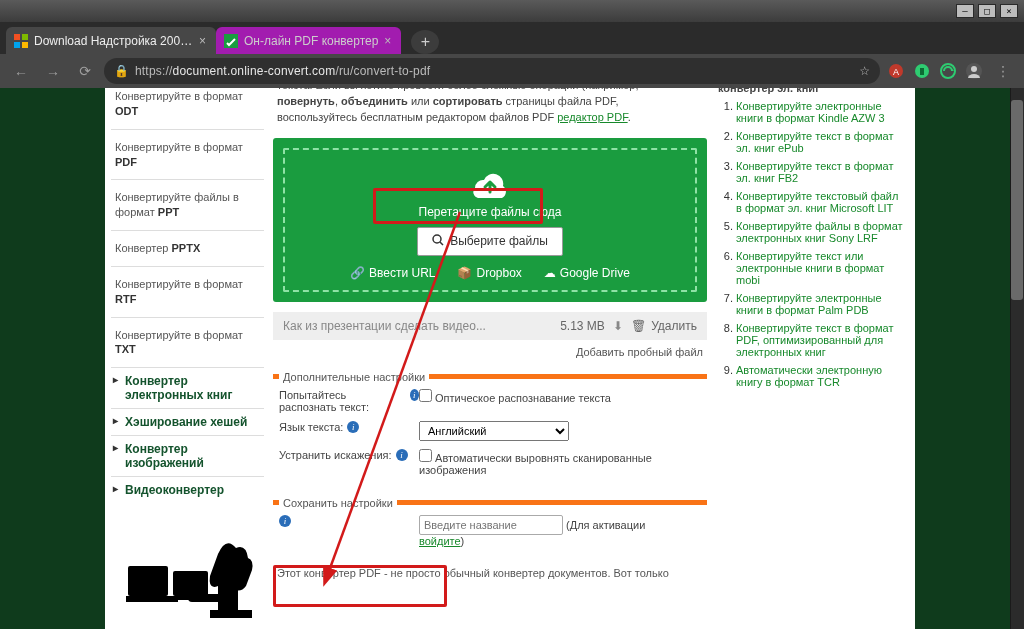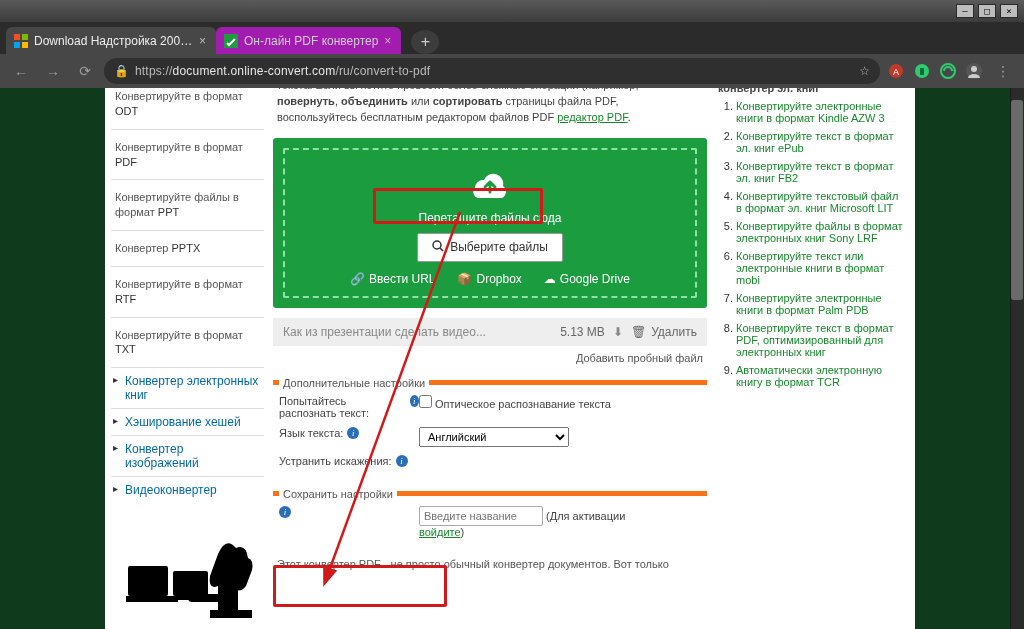--- a/index.html
+++ b/index.html
@@ -20,49 +20,49 @@
 .urlbox .url b{color:#e6e6e6;font-weight:normal}
 .ext{width:20px;height:20px;display:flex;align-items:center;justify-content:center}
 .viewport{position:absolute;top:88px;left:0;right:0;bottom:0;background:#0f3b1c;overflow:hidden}
 .scrollbar{position:absolute;right:0;top:0;bottom:0;width:14px;background:#2b2b2b;border-left:1px solid #1a1a1a}
 .scroll-thumb{position:absolute;right:1px;width:12px;background:#6a6a6a;border-radius:3px;top:12px;height:200px}
 .page{position:absolute;left:105px;top:-10px;width:810px;bottom:-40px;background:#fff}
 .content{position:relative;width:100%;height:100%;display:flex}
 .leftcol{width:165px;padding:0 6px 0 6px}
 .sb-grp{border-top:1px solid #ddd;padding:8px 0}
 .sb-link{font-size:11px;color:#555;padding:2px 4px 2px 4px;line-height:1.35}
-.sb-link b{font-weight:normal;color:#333}
-.sb-head{font-size:12px;font-weight:normal;color:#0369a1;padding:6px 4px 6px 14px;position:relative;border-top:1px solid #ddd;cursor:pointer}
+.sb-link b{font-weight:bold;color:#333}
+.sb-head{font-size:12px;font-weight:bold;color:#14532d;padding:6px 4px 6px 14px;position:relative;border-top:1px solid #ddd;cursor:pointer}
 .sb-head::before{content:"▸";position:absolute;left:2px;top:6px;font-size:10px;color:#333}
 .silh{margin-top:18px;height:100px;display:flex;align-items:flex-end;justify-content:center}
 .silh svg{display:block}
 .midcol{width:440px;padding:0 3px}
 .intro{font-size:11px;color:#444;line-height:1.45;padding:0 4px 6px}
 .intro a{color:#17892b;text-decoration:underline}
 .dropzone{background:#1a9c3f;border-radius:3px;padding:10px;margin:6px 0 0;position:relative}
 .dz-inner{border:2px dashed #8fe2a5;border-radius:2px;padding:14px 8px 10px;text-align:center;color:#fff}
 .cloud{font-size:32px;line-height:1}
-.dz-text{font-size:12px;margin-top:8px}
+.dz-text{font-size:12px;margin-top:2px}
 .pickbtn{display:inline-flex;align-items:center;gap:6px;background:#fff;color:#333;border:1px solid #999;padding:6px 14px;font-size:12px;margin-top:8px;cursor:pointer;border-radius:2px}
 .dz-links{display:flex;justify-content:center;gap:22px;margin-top:10px;font-size:12px;color:#fff}
 .dz-links span{display:flex;align-items:center;gap:4px;cursor:pointer}
 .filebar{display:flex;align-items:center;gap:8px;background:#eee;margin-top:10px;padding:7px 10px;font-size:12px;color:#888}
 .filebar .fn{flex:1;color:#888}
 .filebar .size{color:#666}
 .filebar .del{display:flex;align-items:center;gap:5px;color:#666;cursor:pointer}
 .trial{text-align:right;font-size:11px;color:#555;padding:6px 4px}
 .trial a{color:#555;cursor:pointer}
 .fs{border:none;border-top:5px solid #f97316;margin-top:10px;padding:10px 6px 6px;position:relative}
 .fs-legend{position:absolute;top:-8px;left:6px;background:#fff;font-size:11px;color:#555;padding:0 4px}
 .row{display:flex;align-items:flex-start;font-size:11px;color:#444;margin-bottom:8px}
 .row .lab{width:140px;display:flex;align-items:flex-start;gap:4px}
 .info-i{display:inline-block;width:12px;height:12px;border-radius:50%;background:#2a6db8;color:#fff;font-size:9px;line-height:12px;text-align:center;font-style:italic;font-family:Georgia,serif}
 .row .ctrl{flex:1}
 .row select{font-size:11px;padding:2px 4px;width:150px}
-.row input[type=text]{font-size:11px;padding:3px 4px;width:124px;border:1px solid #aaa;border-radius:2px}
+.row input[type=text]{font-size:11px;padding:3px 4px;width:144px;border:1px solid #aaa;border-radius:2px}
 .row .ctrl a{color:#17892b;text-decoration:underline}
 .startbtn{background:#eceae6;border:1px solid #aaa;padding:8px 14px;font-size:12px;color:#333;cursor:pointer;margin:18px 0 6px 2px}
 .foot-text{font-size:11px;color:#555;padding:6px 4px}
 .rightcol{flex:1;padding:0 8px}
 .side-title{font-size:11px;font-weight:bold;color:#444;padding:4px 0 6px}
 .side-list{list-style:decimal;padding-left:18px}
 .side-list li{font-size:11px;margin-bottom:6px;color:#333}
 .side-list li a{color:#17892b;text-decoration:none}
 
 .arrow-svg{position:absolute;pointer-events:none}
@@ -247,20 +247,21 @@
                 <span>Язык текста:</span> 
                 <span class="info-i">i</span>
               </div>
             <div class="ctrl"><select><option>Английский</option></select></div>
           </div>
           <div class="row">
             <div class="lab">
                 <span>Устранить искажения:</span> 
                 <span class="info-i">i</span>
               </div>
+            <div class="ctrl"><input type="checkbox" style=""> <span>Автоматически выровнять сканированные изображения</span></div>
           </div>
         </div>
 
         <div class="fs">
           <span class="fs-legend">Сохранить настройки</span>
           <div class="row">
             <div class="lab">
                 <span class="info-i">i</span>
               </div>
             <div class="ctrl">

